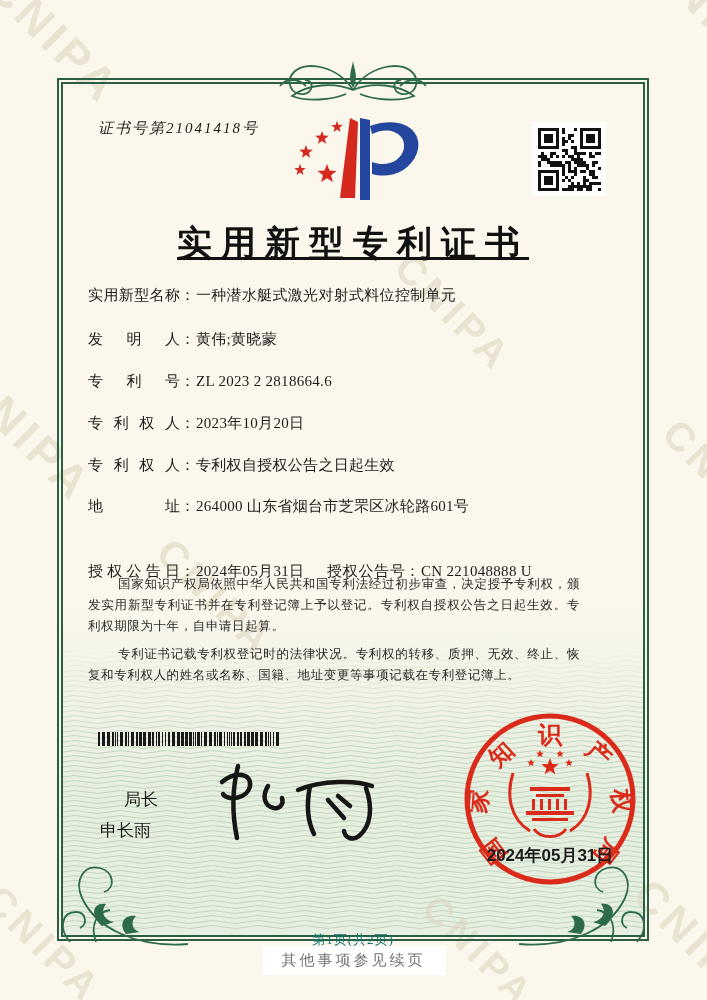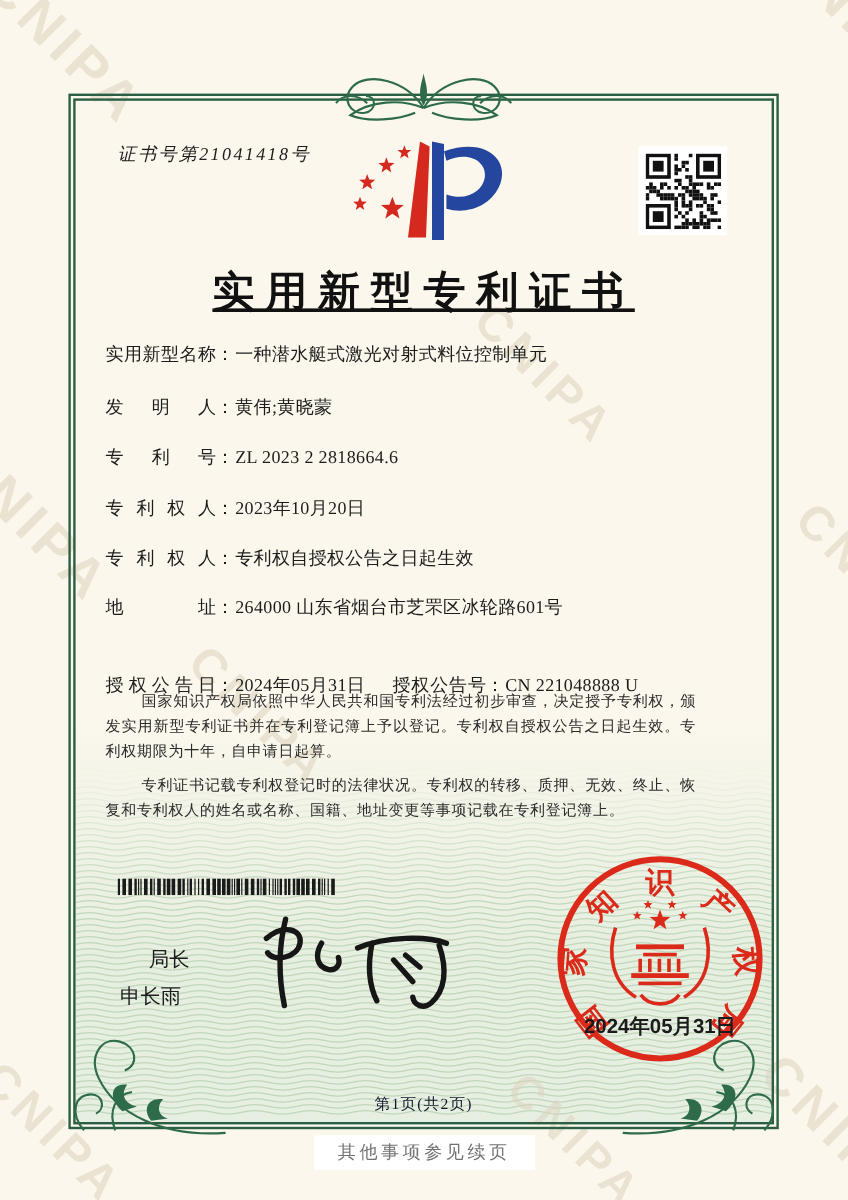--- a/index.html
+++ b/index.html
@@ -42,22 +42,22 @@
          font-family:Liberation Sans, sans-serif;font-weight:500;}
   .signature{position:absolute;left:210px;top:756px;}
   .seal{position:absolute;left:458px;top:707px;}
   .seal-ring{fill:none;stroke:#dc2a1a;stroke-width:5;}
   .seal-arc-ch{fill:#dc2a1a;font-size:24px;font-weight:bold;text-anchor:middle;
                font-family:"Liberation Serif","DejaVu Serif",serif;}
   .emblem *{fill:#dc2a1a;}
   .emblem .st{fill:none;stroke:#dc2a1a;stroke-width:3;}
   .seal-date{fill:#1b1b1b;font-size:17px;font-weight:600;text-anchor:middle;
              font-family:"Liberation Sans","DejaVu Sans",sans-serif;}
-  .page-info{position:absolute;left:57px;top:911px;width:592px;text-align:center;
-             font-size:13px;letter-spacing:1px;color:#0f172a;}
+  .page-info{position:absolute;left:57px;top:931px;width:592px;text-align:center;
+             font-size:13px;letter-spacing:1px;color:#0f766e;}
   .cont-note{position:absolute;left:50%;transform:translateX(-50%);top:946px;
              background:#ffffff;padding:5px 20px;font-size:15px;letter-spacing:3px;color:#737373;}
   .orn{position:absolute;}
   .orn path{stroke:#2e6b4b;fill:none;stroke-width:1.8;}
   .orn .fl{fill:#2e6b4b;stroke:none;}
 </style>
 </head>
 <body>
 
 <div class="page">

